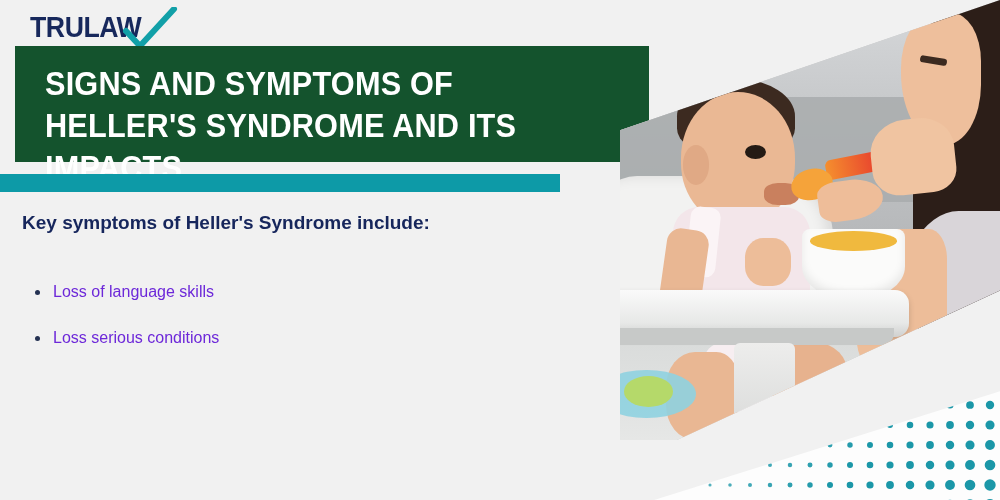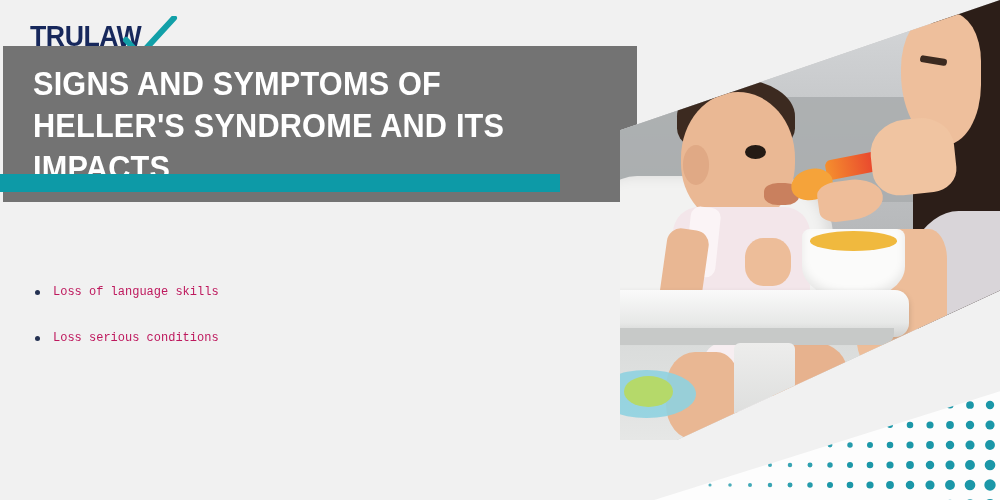--- a/index.html
+++ b/index.html
@@ -20,21 +20,21 @@
     width: 1000px;
     height: 500px;
     background: #f1f1f1;
     overflow: hidden;
   }
 
   
   .logo {
     position: absolute;
     left: 30px;
-    top: 18px;
+    top: 9px;
     width: 200px;
     height: 40px;
   }
   .logo-text {
     position: absolute;
     left: 0;
     top: 4px;
     font-family: "Liberation Sans", sans-serif;
     font-weight: bold;
     font-size: 29px;
@@ -49,25 +49,25 @@
     position: absolute;
     left: 92px;
     top: -2px;
     width: 56px;
     height: 44px;
   }
 
   
   .title-band {
     position: absolute;
-    left: 3px;
+    left: 15px;
     top: 46px;
     width: 634px;
-    height: 156px;
-    background: #737373;
+    height: 116px;
+    background: #14532d;
   }
   .title-text {
     position: absolute;
     left: 30px;
     top: 17px;
     width: 580px;
     color: #ffffff;
     font-family: "Liberation Sans", sans-serif;
     font-weight: bold;
     font-size: 33px;
@@ -105,23 +105,23 @@
     top: 282px;
     width: 520px;
     list-style: none;
     margin: 0;
     padding: 0;
   }
   .bullet-item {
     position: relative;
     padding-left: 23px;
     margin-bottom: 26px;
-    color: #be185d;
-    font-family: Liberation Mono, monospace;
-    font-size: 12px;
+    color: #6d28d9;
+    font-family: Liberation Sans, sans-serif;
+    font-size: 16px;
     line-height: 20px;
   }
   .bullet-item::before {
     content: "";
     position: absolute;
     left: 5px;
     top: 8px;
     width: 5px;
     height: 5px;
     border-radius: 50%;
@@ -470,20 +470,21 @@
       <path d="M4 24 L18 39 L52 2" fill="none" stroke="#12a0a8" stroke-width="6" stroke-linecap="round" stroke-linejoin="round"></path>
     </svg>
   </div>
 
   <div class="title-band">
     <div class="title-text">SIGNS AND SYMPTOMS OF HELLER'S SYNDROME AND ITS IMPACTS</div>
   </div>
 
   <div class="accent-bar"></div>
 
+  <div class="subhead">Key symptoms of Heller's Syndrome include:</div>
 
   <ul class="bullet-list">
     <li class="bullet-item">Loss of language skills</li>
     <li class="bullet-item">Loss serious conditions</li>
   </ul>
 
   <div class="photo">
     <div class="photo-scene">
       <div class="ph-wall"></div>
       <div class="ph-wall-band"></div>

